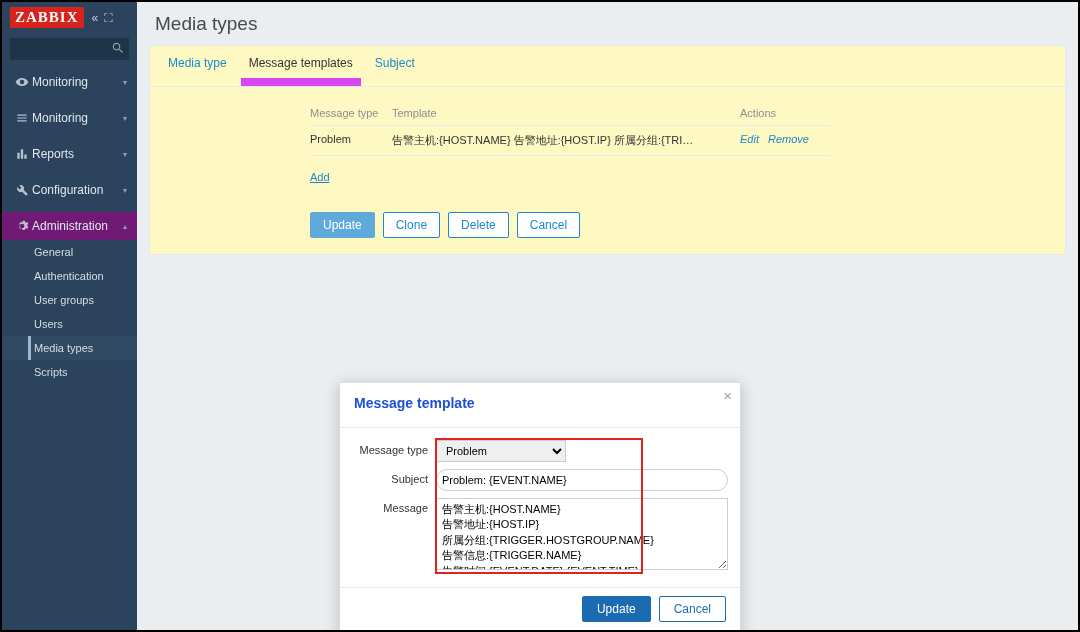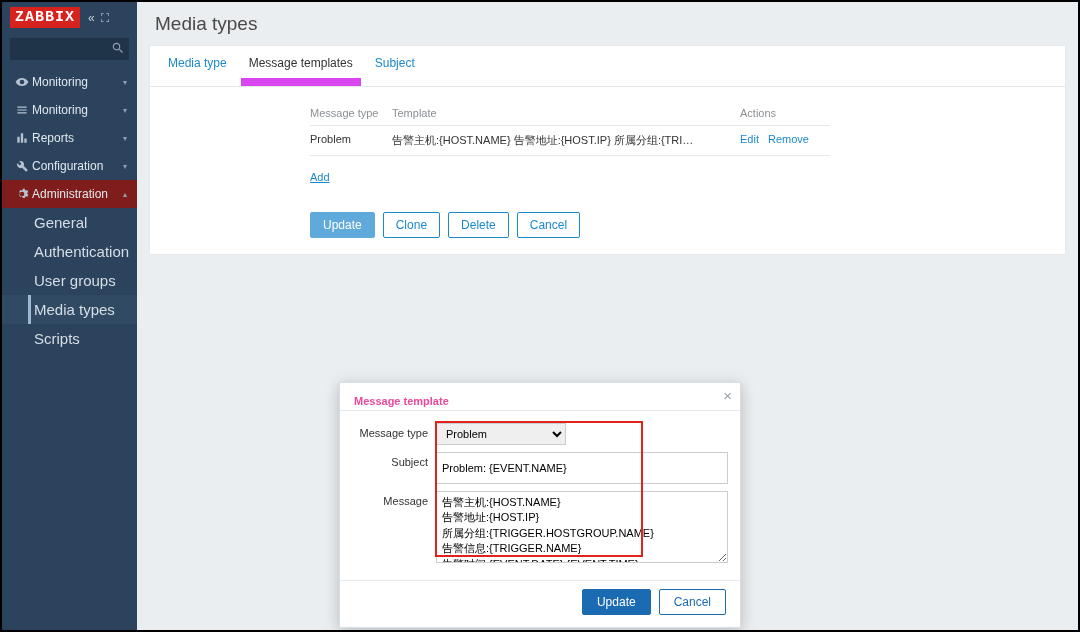--- a/index.html
+++ b/index.html
@@ -1,55 +1,55 @@
 <!DOCTYPE html>
 <html><head>
 <meta charset="utf-8">
 <style>
 * { margin:0; padding:0; box-sizing:border-box; font-family:"Helvetica Neue",Helvetica,Arial,sans-serif; }
 body { background:#000; display:flex; justify-content:center; align-items:center; min-height:632px; }
 .screen { width:1080px; height:632px; background:#fff; position:relative; overflow:hidden; border:2px solid #000; }
 .sidebar { position:absolute; left:0; top:0; bottom:0; width:135px; background:#2b435c; color:#fff; }
 .logo-row { display:flex; align-items:center; padding:5px 8px 7px; }
-.logo { background:#d8221d; color:#fff; font-weight:900; font-size:15px; letter-spacing:1px; padding:2px 5px; font-family:Liberation Mono, monospace; }
+.logo { background:#d8221d; color:#fff; font-weight:900; font-size:15px; letter-spacing:1px; padding:2px 5px; font-family:Liberation Serif, serif; }
 .logo-ic { margin-left:8px; color:#c0cbd6; font-size:12px; display:flex; gap:6px; }
 .search { margin:3px 8px 8px; position:relative; }
 .search input { width:100%; background:#1f3349; border:none; height:22px; padding:0 22px 0 6px; color:#fff; font-size:11px; }
 .search .mag { position:absolute; right:4px; top:3px; color:#8fa0b3; font-size:12px; }
-.nav-item { display:flex; align-items:center; padding:7px 10px; font-size:12px; color:#e0e7ee; cursor:pointer; }
+.nav-item { display:flex; align-items:center; padding:7px 10px; font-size:12px; color:#e0e7ee; cursor:pointer;margin-top:8px; }
 .nav-item .ic { width:20px; color:#b6c2cf; font-size:14px; display:flex; justify-content:center; }
 .nav-item .chev { margin-left:auto; font-size:8px; color:#90a0b0; }
-.nav-item.admin { background:#7f1d1d; }
-.sub-item { padding:6px 10px 6px 32px; font-size:15px; color:#d5dde5; cursor:pointer; position:relative; }
+.nav-item.admin { background:#701a75; }
+.sub-item { padding:6px 10px 6px 32px; font-size:11px; color:#d5dde5; cursor:pointer; position:relative; }
 .sub-item.active { background:#314a63; }
 .sub-item.active::before { content:""; position:absolute; left:26px; top:0; bottom:0; width:3px; background:#9cb7d2; }
 .main { position:absolute; left:135px; right:0; top:0; bottom:0; background:#ebeef0; overflow:hidden; }
 .page-title { font-size:19px; color:#4a4a4a; padding:11px 18px 10px; background:#ebeef0; }
-.card { margin:0 12px 10px 12px; background:#ffffff; border:1px solid #e6e9ec; }
+.card { margin:0 12px 10px 12px; background:#fef9c3; border:1px solid #e6e9ec; }
 .tabs { display:flex; border-bottom:1px solid #e6e9ec; padding:0 10px; font-size:12px; }
 .tab { padding:10px 8px 8px; color:#1b89cc; cursor:pointer; margin-right:6px; }
 .tab.sel { border-bottom:8px solid #d946ef; color:#333; }
 .table-wrap { margin:14px 0 0 160px; width:520px; }
 .tbl { width:100%; border-collapse:collapse; font-size:11px; }
 .tbl th { text-align:left; color:#8a8f94; font-weight:normal; border-bottom:1px solid #e6e9ec; padding:6px 8px 6px 0; }
 .tbl td { padding:7px 8px 7px 0; color:#333; border-bottom:1px solid #e6e9ec; vertical-align:top; }
-.tbl td .lnk { color:#1b89cc; cursor:pointer; }
+.tbl td .lnk { color:#1b89cc; cursor:pointer;font-style:italic; }
 .add-lnk { color:#1b89cc; font-size:11px; padding:8px 0; display:inline-block; cursor:pointer; text-decoration:underline; }
 .btn-row { margin:14px 0 16px 160px; display:flex; gap:8px; }
 .btn { font-size:12px; padding:5px 12px; border:1px solid #1b89cc; color:#1b89cc; background:#fff; border-radius:2px; cursor:pointer; }
 .btn.primary { background:#5fa9db; color:#fff; border-color:#5fa9db; }
 .modal-wrap{ position:absolute; left:337px; top:380px; width:402px; background:#fff; border:1px solid #d8dde2; box-shadow:0 3px 14px rgba(0,0,0,.22); }
 .modal-close { position:absolute; top:4px; right:8px; color:#9aa2a9; font-size:15px; cursor:pointer; }
-.modal-title { font-size:11px; font-weight:bold; color:#ec4899; padding:12px 14px 3px; border-bottom:1px solid #e6e9ec; }
+.modal-title { font-size:14px; font-weight:bold; color:#1d4ed8; padding:12px 14px 16px; border-bottom:1px solid #e6e9ec; }
 .modal-body { padding:12px 12px 10px; position:relative; }
 .form-row { display:flex; align-items:flex-start; margin-bottom:7px; }
 .form-row label { width:84px; text-align:right; font-size:11px; color:#333; padding-top:4px; padding-right:8px; }
 .form-row input[type=text], .form-row select, .form-row textarea { font-size:11px; padding:3px 5px; border:1px solid #c8ced4; font-family:inherit; }
 .form-row select { width:130px; height:22px; }
-.form-row input[type=text] { flex:1; height:32px; }
+.form-row input[type=text] { flex:1; height:22px;border-radius:11px; }
 .form-row textarea { flex:1; height:72px; line-height:1.4; resize:both; }
 .highlight-box { position:absolute; border:2px solid #e2231a; left:95px; top:10px; width:208px; height:136px; pointer-events:none; }
 .modal-foot { padding:8px 14px 12px; display:flex; justify-content:flex-end; gap:8px; border-top:1px solid #e6e9ec; }
 .mbtn { font-size:12px; padding:5px 14px; border:1px solid #1b6bb3; color:#1b6bb3; background:#fff; border-radius:2px; cursor:pointer; }
 .mbtn.primary { background:#1b6bb3; color:#fff; }
 .ic-svg{ width:14px; height:14px; fill:currentColor; }
 </style>
 </head>
 <body>
 
@@ -113,20 +113,21 @@
             <path d="M12 8a4 4 0 100 8 4 4 0 000-8zm9 4l2 1-2 4-2-1a8 8 0 01-2 1v2h-4v-2a8 8 0 01-2-1l-2 1-2-4 2-1a8 8 0 010-2l-2-1 2-4 2 1a8 8 0 012-1V3h4v2a8 8 0 012 1l2-1 2 4-2 1a8 8 0 010 2z"></path>
           </svg>
         </span>
       <span>Administration</span>
         <span class="chev">▴</span>
     </div>
 
     <div class="sub-item">General</div>
     <div class="sub-item">Authentication</div>
     <div class="sub-item">User groups</div>
+    <div class="sub-item">Users</div>
     <div class="sub-item active">Media types</div>
     <div class="sub-item">Scripts</div>
   </div>
 
   <div class="main">
     <div class="page-title">Media types</div>
     <div class="card">
       <div class="tabs">
         <div class="tab">Media type</div>
         <div class="tab sel">Message templates</div>

